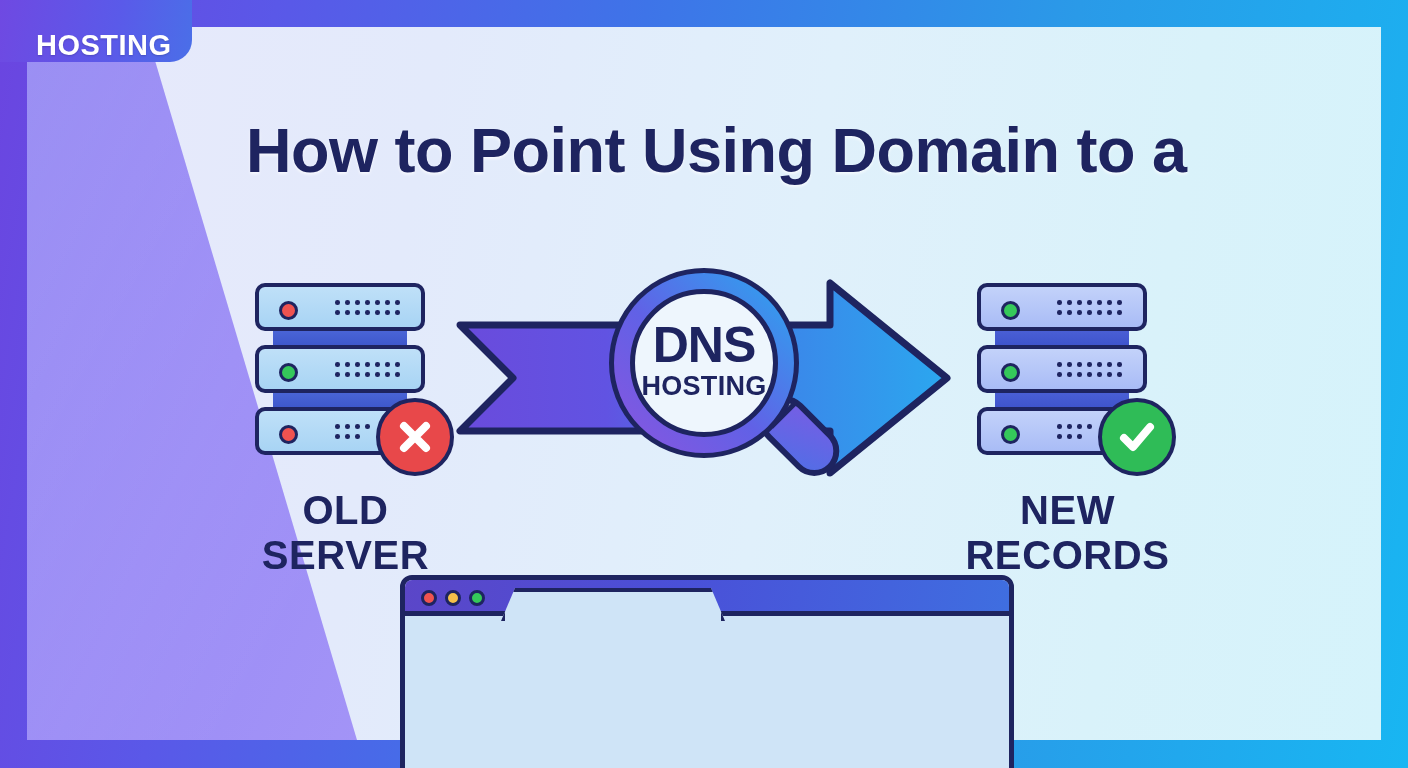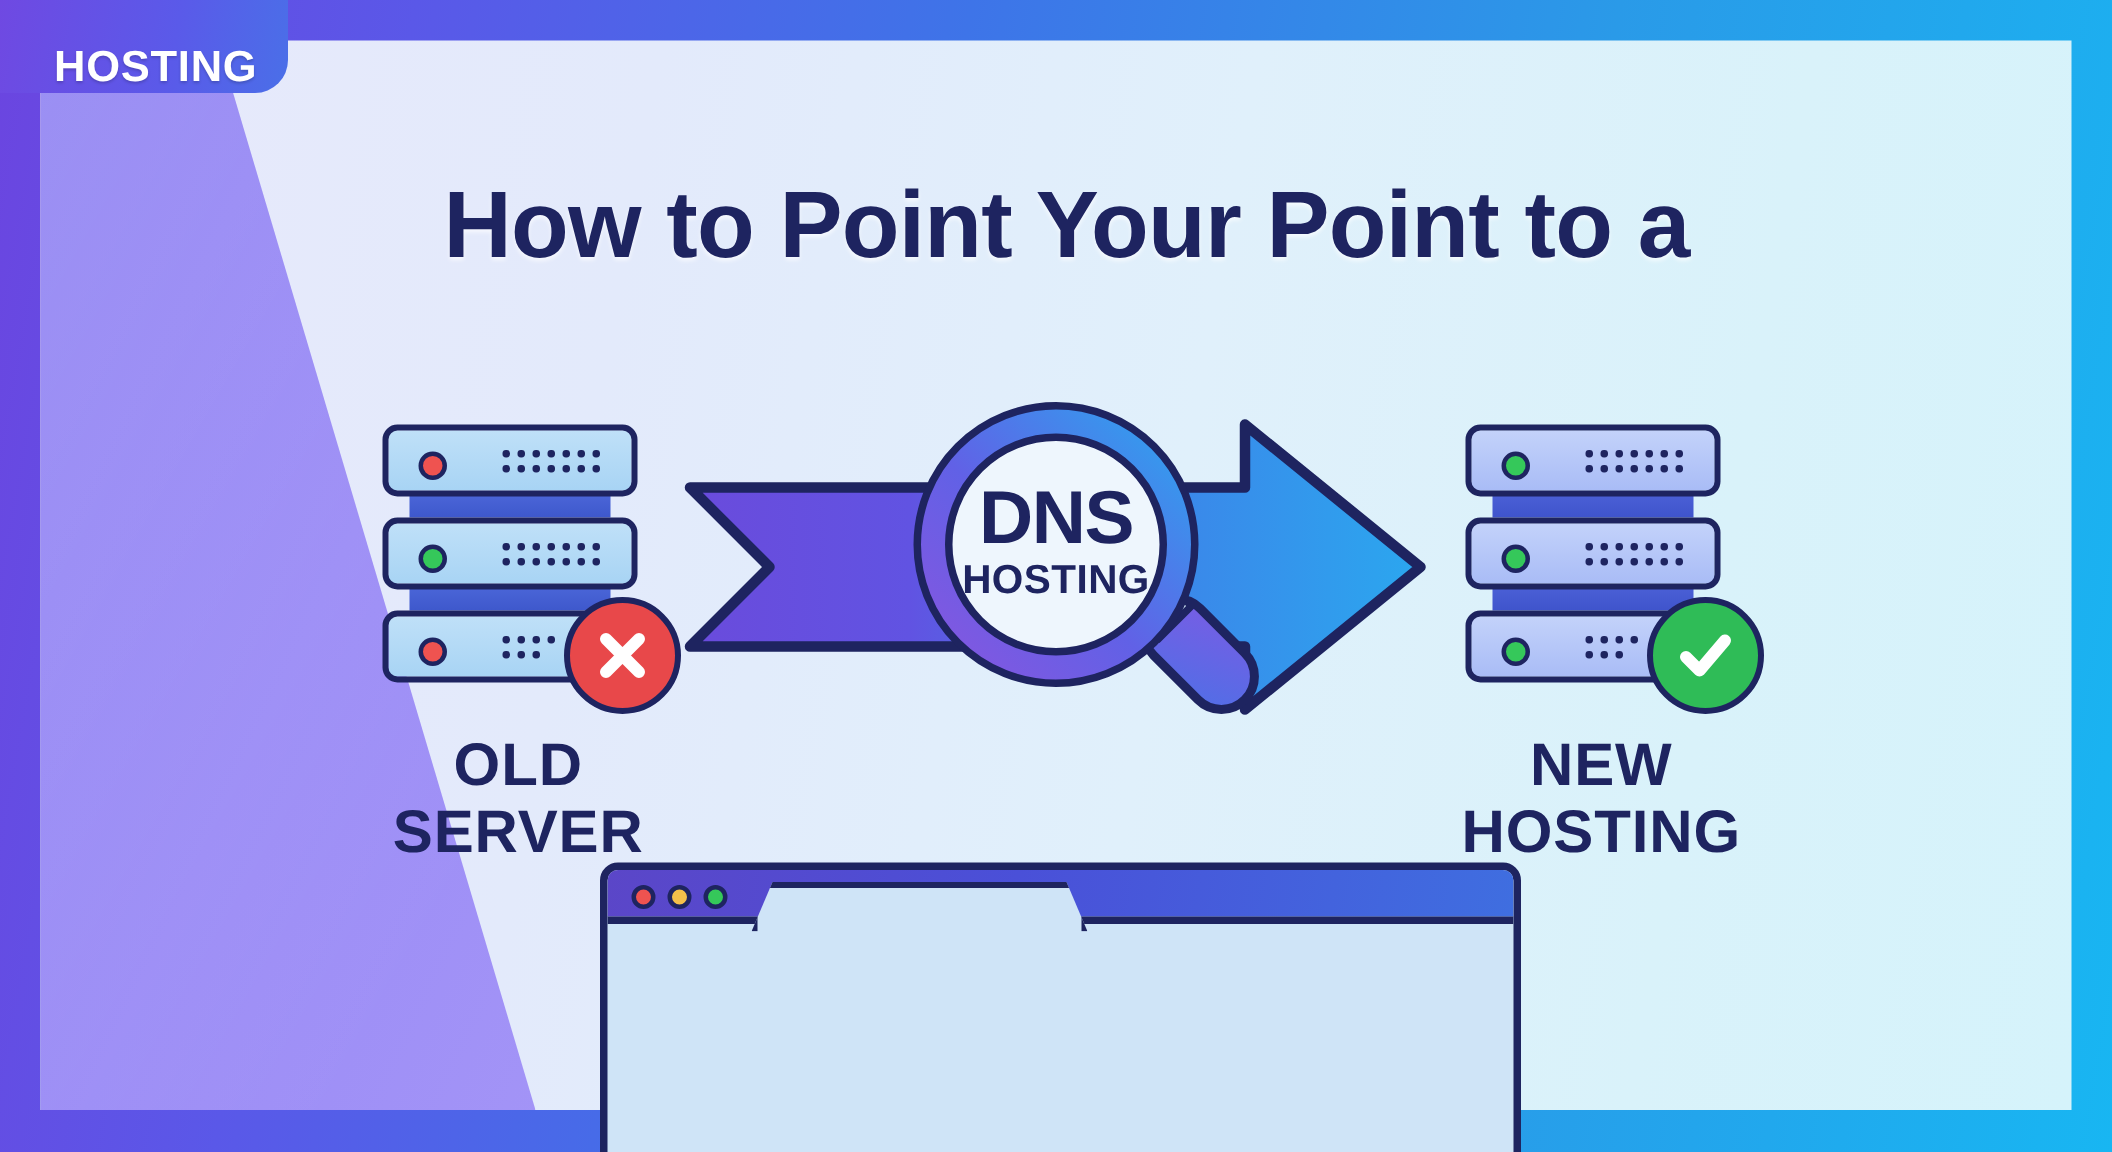--- a/index.html
+++ b/index.html
@@ -176,21 +176,21 @@
   <div class="card">
     <div class="wedge"></div>
     <div class="wedge-soft"></div>
   </div>
 
   <div class="hosting-tab">
     <span class="hosting-label">HOSTING</span>
   </div>
 
   <h1 class="title">
-    <span class="ln">How to Point Your Point to a</span>
+    <span class="ln">How to Point Using Domain to a</span>
   </h1>
 
   <div class="server-group" id="old-server-group">
     <div class="rack-stack old">
       <div class="connector c1"></div>
       <div class="connector c2"></div>
 
       <div class="rack r1">
         <span class="led red"></span>
         <span class="dots">
@@ -349,21 +349,21 @@
             <i style="left: 20px; top: 10px;"></i>
           </span>
       </div>
 
       <div class="badge" id="new-badge">
         <svg width="46" height="46" viewBox="0 0 46 46" aria-hidden="true">
           <path d="M10 24 L19 33 L36 13" fill="none" stroke="#ffffff" stroke-width="8" stroke-linecap="round" stroke-linejoin="round"></path>
         </svg>
       </div>
     </div>
-    <div class="srv-label">NEW HOSTING</div>
+    <div class="srv-label">NEW RECORDS</div>
   </div>
 
   <div id="browser">
     <div class="br-frame">
       <div class="br-titlebar">
         <span class="tl red"></span>
         <span class="tl yellow"></span>
         <span class="tl green"></span>
       </div>
       <div class="br-tab"></div>

